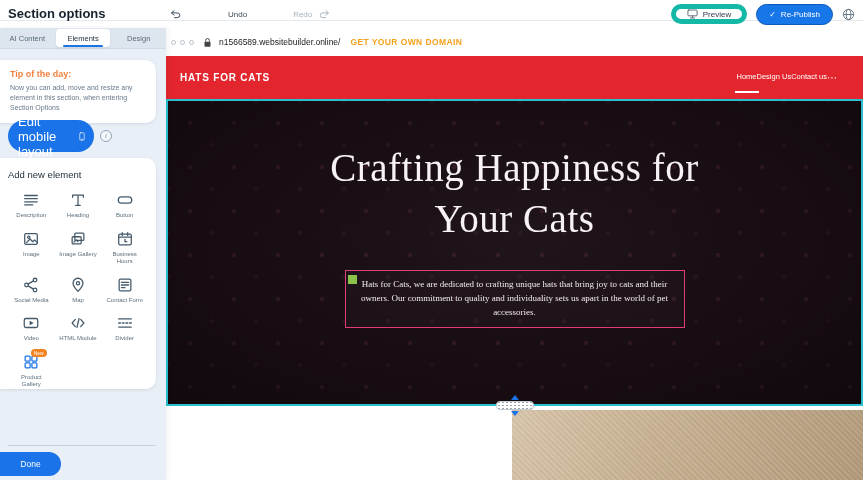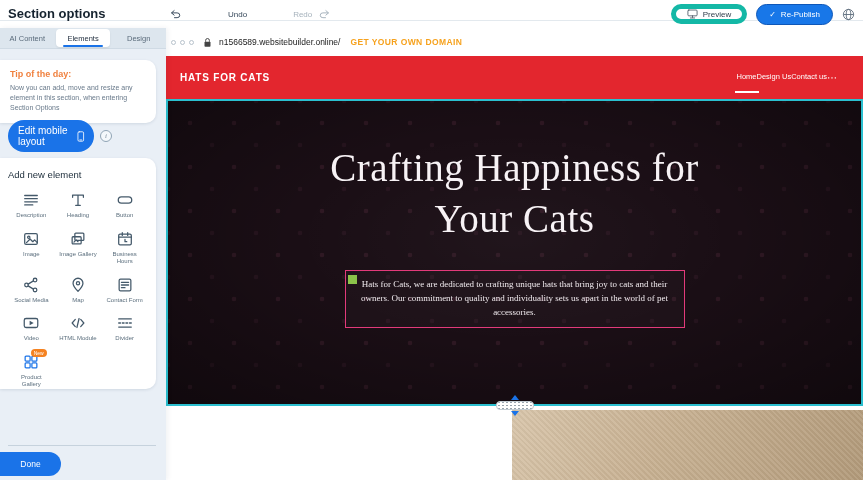--- a/index.html
+++ b/index.html
@@ -26,21 +26,21 @@
   .tabs { position:absolute; top:0; left:0; right:0; height:21px; display:flex; background:#dde6ee; border-bottom:1px solid #cfdae4; }
   .tab { flex:1; display:flex; align-items:center; justify-content:center; font-size:7.5px; color:#5a6b7b; cursor:pointer; position:relative; }
   .tab.active { background:#fff; border-radius:4px; margin:1px; color:#1f2d3d; box-shadow:0 1px 2px rgba(0,0,0,.08); }
   .tab.active::after { content:''; position:absolute; left:7px; right:7px; bottom:0; height:2px; background:var(--accent,#1a73e8); border-radius:2px; }
 
   .tip-card { position:absolute; top:32px; left:0; width:156px; background:#fff; border-radius:0 10px 10px 0; box-shadow:0 1px 3px rgba(30,60,90,.12); padding:9px 10px 10px 10px; }
   .tip-title { font-size:9px; font-weight:bold; color:var(--tip_orange,#f0813f); margin-bottom:4px; }
   .tip-body { font-size:7px; color:#68798a; line-height:1.45; }
 
   .edit-mobile { position:absolute; top:92px; left:8px; width:86px; height:32px; background:var(--accent,#1a73e8); border:none; border-radius:17px; display:flex; align-items:center; justify-content:space-between; padding:0 9px 0 10px; cursor:pointer; }
-  .edit-mobile-label { font-size:10px; color:#fff; text-align:left; }
+  .edit-mobile-label { font-size:13px; color:#fff; text-align:left; }
   .phone-icon { stroke:#fff; fill:none; stroke-width:1.3; stroke-linecap:round; }
   .info-btn { position:absolute; top:102px; left:100px; width:12px; height:12px; border:1px solid #90a4b5; border-radius:50%; background:#f4f8fb; color:#7a8b9a; font-size:7px; font-style:italic; font-family:"Liberation Serif",serif; display:flex; align-items:center; justify-content:center; cursor:pointer; }
 
   .add-card { position:absolute; top:130px; left:0; width:156px; height:231px; background:#fff; border-radius:0 10px 10px 0; box-shadow:0 1px 3px rgba(30,60,90,.12); overflow:hidden; }
   .add-title { font-size:9.5px; font-weight:400; color:#22323f; padding:11px 0 4px 8px; }
   .egrid { display:grid; grid-template-columns:repeat(3,1fr); padding:0 8px 6px 8px; }
   .cell { position:relative; display:flex; flex-direction:column; align-items:center; gap:3px; padding:7px 0 3px 0; cursor:pointer; min-height:38px; }
   .eicon { stroke:#44596a; fill:none; stroke-width:1.4; stroke-linecap:round; stroke-linejoin:round; }
   .eicon.blue { stroke:var(--accent,#1a73e8); }
   .elabel { font-size:6px; color:#5c6f7e; text-align:center; line-height:1.25; max-width:40px; }

